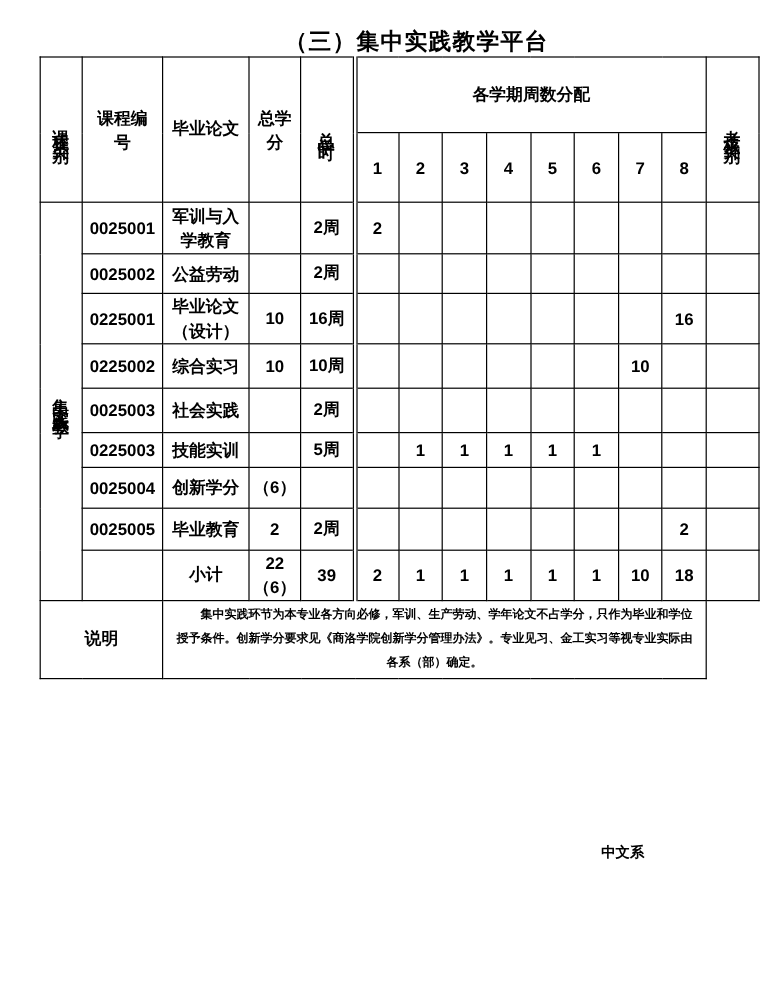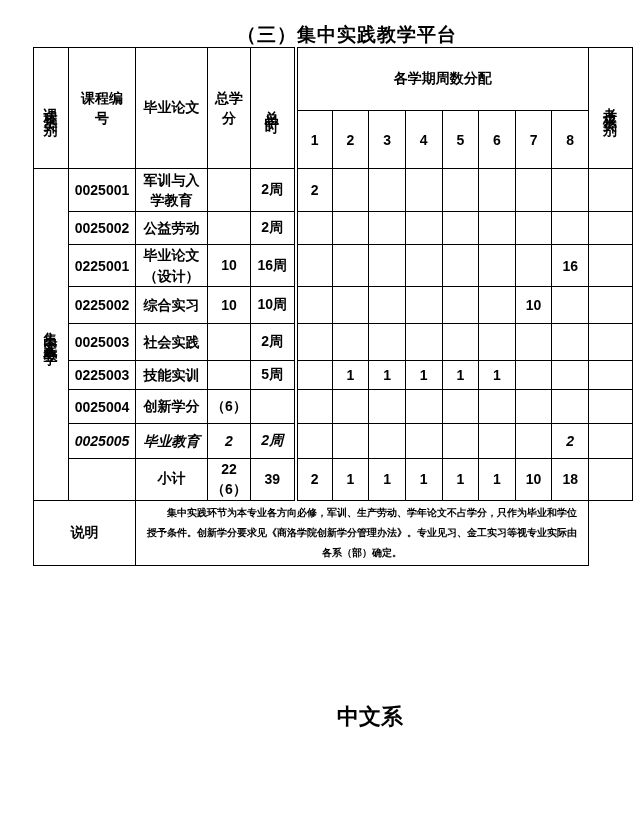--- a/index.html
+++ b/index.html
@@ -28,21 +28,21 @@
   .ml { white-space:pre-line; line-height:1.45; }
   .hr1 { height:63px; }
   .hr2 { height:58px; }
   .note-row { height:61px; }
   .note-text {
     text-align:justify; text-align-last:center; text-indent:2em;
     padding:2px 7px !important; line-height:20px; font-size:10px;
   }
   .sig {
     position:absolute; top:702px; left:337px; width:200px;
-    text-align:left; font-size:22px;
+    text-align:right; font-size:12px;
   }
   .sig-dept { margin-bottom:14px; }
 </style>
 </head>
 <body>
 
 <div class="page">
 
   <div class="title">（三）集中实践教学平台</div>
 
@@ -188,21 +188,21 @@
           <td class="dbl"></td>
           <td></td>
           <td></td>
           <td></td>
           <td></td>
           <td></td>
           <td></td>
           <td></td>
           <td></td>
         </tr>
-        <tr style="height: 35px; font-style: italic;">
+        <tr style="height: 35px;">
           <td>0025005</td>
           <td class="ml">毕业教育</td>
           <td class="ml">2</td>
           <td>2周</td>
           <td class="dbl"></td>
           <td></td>
           <td></td>
           <td></td>
           <td></td>
           <td></td>

